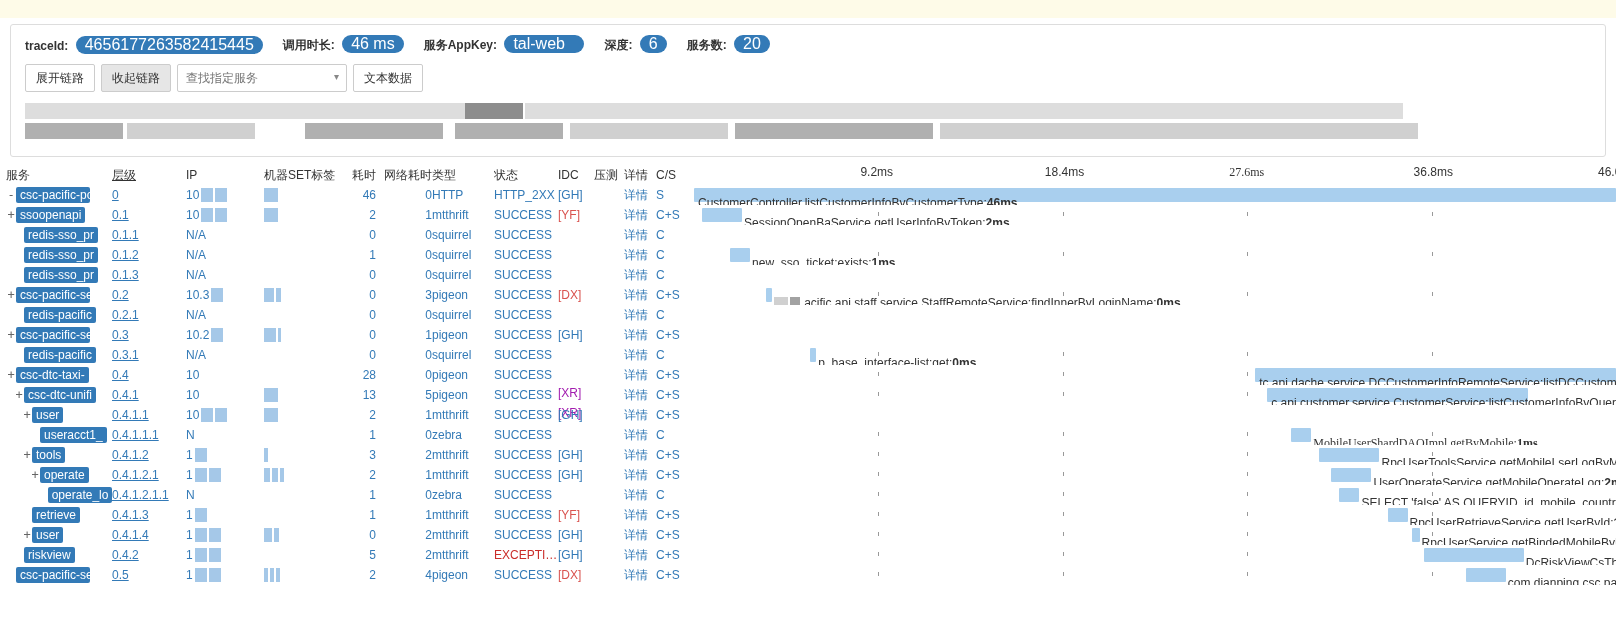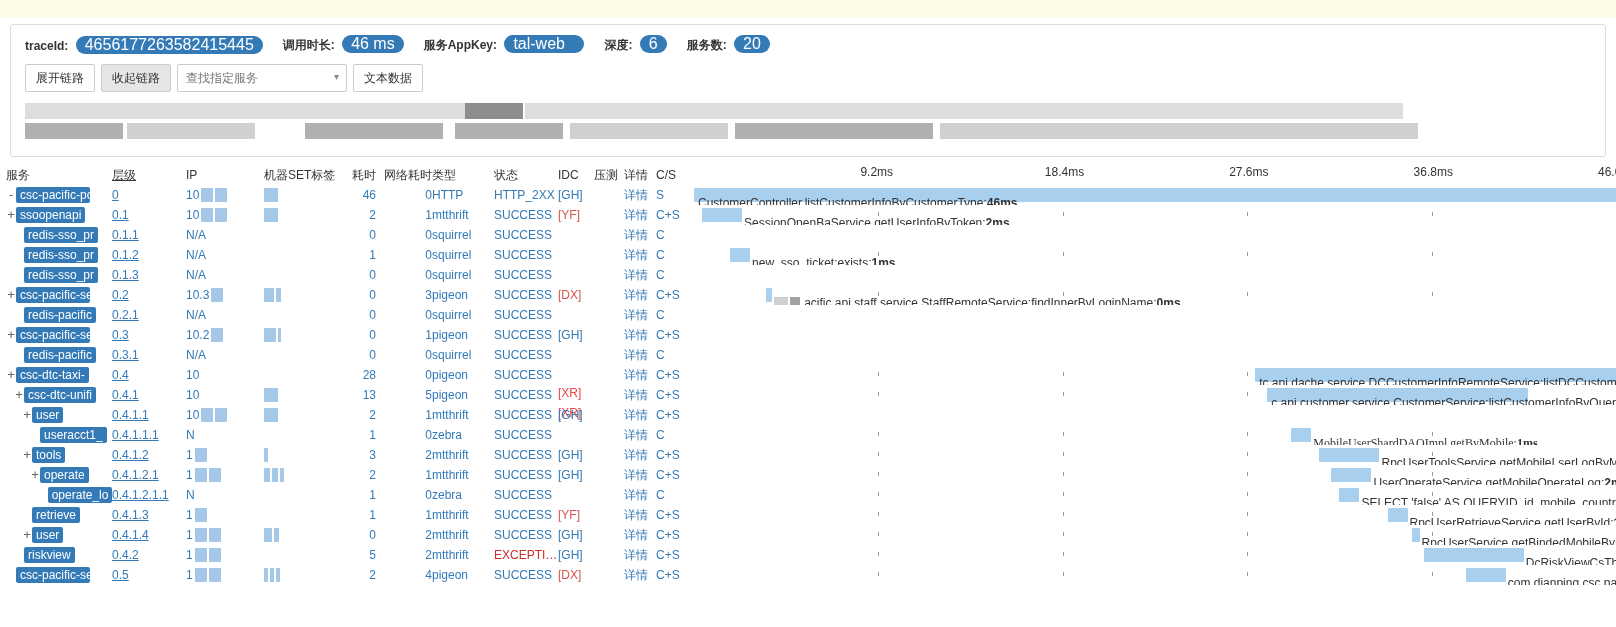--- a/index.html
+++ b/index.html
@@ -39,21 +39,21 @@
   .c-press { width:30px; }
   .c-detail{ width:32px; }
   .c-cs    { width:38px; }
   .c-timeline { flex:1; position:relative; height:20px; }
   .link { color:#337ab7; cursor:pointer; }
   .status-success { color:#337ab7; }
   .status-exception { color:#ca2d2a; }
   .idc-gh { color:#337ab7; }
   .idc-yf { color:#d9534f; }
   .idc-dx { color:#d9534f; }
-  .idc-xr { color:#ef4444;margin-top:36px; }
+  .idc-xr { color:#a21caf;margin-top:36px; }
   .svc-cell { display:flex; align-items:center; height:20px;}
   .svc-indent { display:inline-block; height:1px;}
   .exp { display:inline-block; width:10px; text-align:center; color:#666; cursor:pointer; font-family:monospace; }
   .svc-chip { display:inline-block; background:#337ab7; color:#fff; padding:1px 4px; border-radius:2px; white-space:nowrap; max-width:74px; overflow:hidden; height:16px; line-height:14px;}
   .ip-redact { display:inline-block; height:14px; background:#5b9bd5; opacity:.55; vertical-align:middle;}
   .set-redact { display:inline-block; height:14px; background:#5b9bd5; opacity:.55; vertical-align:middle;}
   .axis-tick { position:absolute; top:0; font-size:12px; color:#333; }
   .tick-mark { position:absolute; top:7px; width:1px; height:4px; background:#999;}
   .bar { position:absolute; top:3px; height:14px; background:#a9cfee; border-radius:1px; display:flex; align-items:center;}
   .bar-label { position:absolute; left:100%; top:8px; height:26px; line-height:14px; white-space:nowrap; font-size:12px; color:#333; padding-left:2px;}
@@ -127,21 +127,21 @@
       <div class="col c-net">网络耗时</div>
       <div class="col c-type">类型</div>
       <div class="col c-status">状态</div>
       <div class="col c-idc">IDC</div>
       <div class="col c-press">压测</div>
       <div class="col c-detail">详情</div>
       <div class="col c-cs">C/S</div>
       <div class="col c-timeline" id="axis">
           <span class="axis-tick" style="left: calc(20% - 18px);">9.2ms</span>
           <span class="axis-tick" style="left: calc(40% - 18px);">18.4ms</span>
-          <span class="axis-tick" style="left: calc(60% - 18px);">27.6ms</span>
+          <span class="axis-tick" style="left: calc(60% - 18px); font-family: Liberation Serif, serif;">27.6ms</span>
           <span class="axis-tick" style="left: calc(80% - 18px);">36.8ms</span>
           <span class="axis-tick" style="left: calc(100% - 18px);">46.0ms</span>
         </div>
     </div>
     <div id="rows">
         <div class="data-row">
           <div class="col c-svc">
             <div class="svc-cell">
               <span class="svc-indent" style="width: 0px;"></span>
               <span class="exp">-</span>
@@ -348,20 +348,29 @@
           <div class="col c-ip link"><span>N/A</span></div>
           <div class="col c-set"></div>
           <div class="col c-cost link">0</div>
           <div class="col c-net link">0</div>
           <div class="col c-type link">squirrel</div>
           <div class="col c-status status-success">SUCCESS</div>
           <div class="col c-idc"></div>
           <div class="col c-press"></div>
           <div class="col c-detail link">详情</div>
           <div class="col c-cs link">C</div>
+          <div class="col c-timeline">
+            <span class="tick-mark" style="left: 20%;"></span>
+            <span class="tick-mark" style="left: 40%;"></span>
+            <span class="tick-mark" style="left: 60%;"></span>
+            <span class="tick-mark" style="left: 80%;"></span>
+            <div class="bar" style="left: 12.6087%; width: 0.652174%;">
+              <span class="bar-label">p_base_interface-list:get:<span class="bold">0ms</span></span>
+            </div>
+          </div>
         </div>
         <div class="data-row">
           <div class="col c-svc">
             <div class="svc-cell">
               <span class="svc-indent" style="width: 0px;"></span>
               <span class="exp">+</span>
               <span class="svc-chip">csc-dtc-taxi-</span>
             </div>
           </div>
           <div class="col c-level link">0.4</div>

